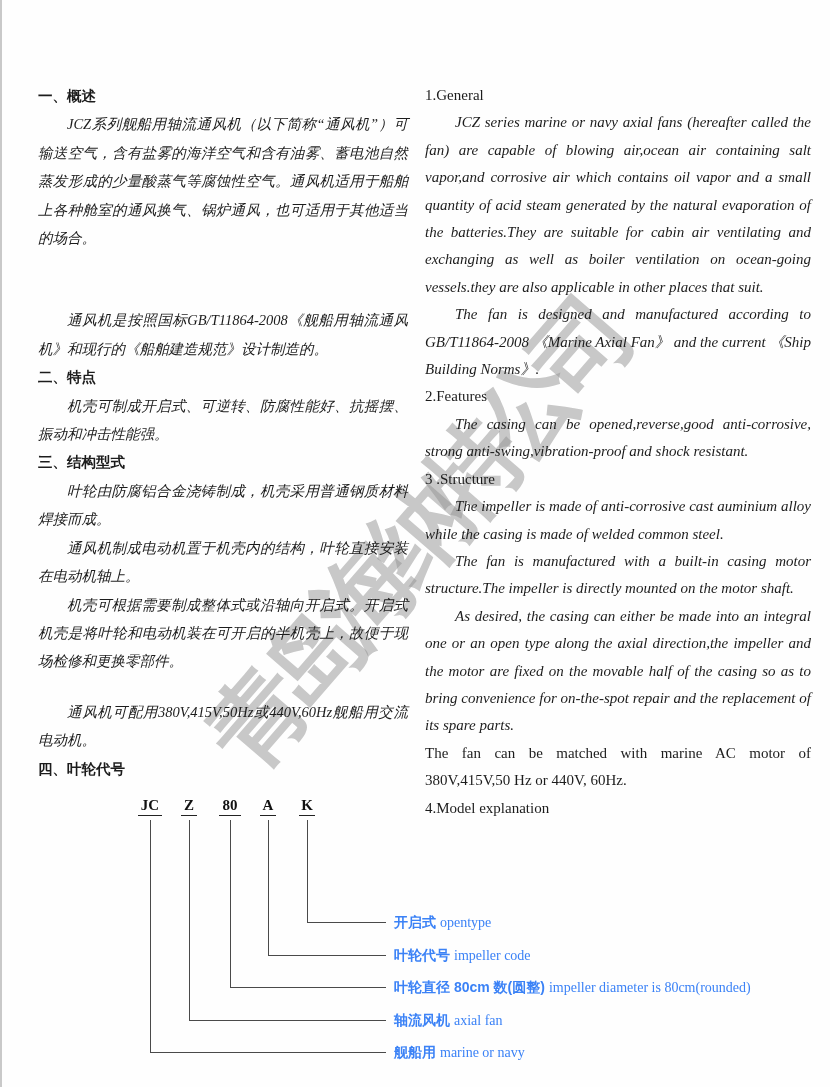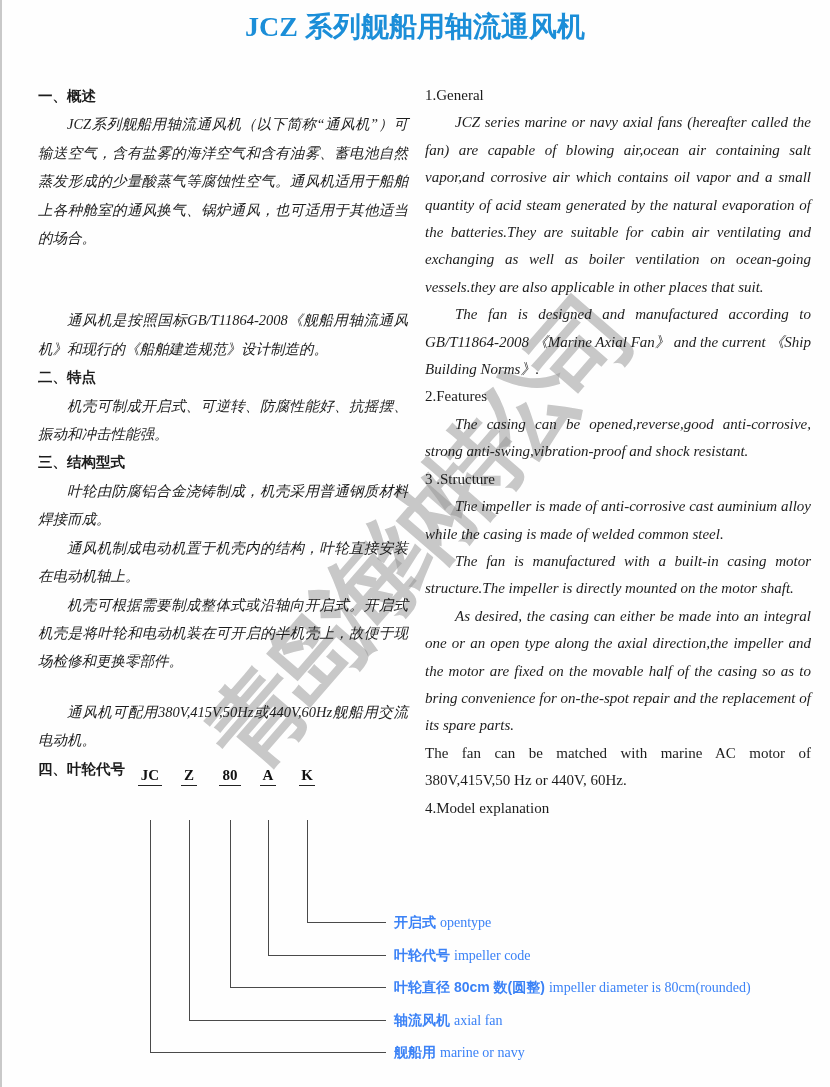--- a/index.html
+++ b/index.html
@@ -51,21 +51,21 @@
   .col-right{left:425px;width:386px;font-size:15px;line-height:27.4px;}
   .col p,.col h3{margin:0;padding:0;font-size:inherit;line-height:inherit;}
   .col h3{font-weight:700;}
   .col-right h3{font-weight:400;}
   .indent{text-indent:2em;font-style:italic;}
   .gap-lg{margin-top:54px !important;}
   .gap-sm{margin-top:22px !important;}
   
   .diagram{position:absolute;inset:0;z-index:2;}
   .code{
-    position:absolute;top:767px;
+    position:absolute;top:797px;
     font-size:15px;font-weight:700;color:#111;
     text-align:center;
     border-bottom:1.5px solid #222;
     padding-bottom:1px;line-height:17px;
   }
   .vline{position:absolute;width:1px;background:#4a4a4a;}
   .hline{position:absolute;height:1px;background:#4a4a4a;}
   .dlabel{
     position:absolute;left:394px;
     font-size:14px;color:#3b82f6;white-space:nowrap;line-height:20px;
@@ -73,21 +73,20 @@
   .dlabel .zh{font-weight:600;font-family:"Liberation Sans","DejaVu Sans",sans-serif;}
   .dlabel .en{font-weight:400;margin-left:4px;}
 </style>
 </head>
 <body>
 
 <div class="page">
 
   <div class="watermark">青岛海纳特公司</div>
 
-  <h1 class="title-zh">JCZ 系列舰船用轴流通风机</h1>
 
   <div class="col col-left">
     <h3>一、概述</h3>
     <p class="indent">JCZ系列舰船用轴流通风机（以下简称“通风机”）可输送空气，含有盐雾的海洋空气和含有油雾、蓄电池自然蒸发形成的少量酸蒸气等腐蚀性空气。通风机适用于船舶上各种舱室的通风换气、锅炉通风，也可适用于其他适当的场合。</p>
     <p class="indent gap-lg">通风机是按照国标GB/T11864-2008《舰船用轴流通风机》和现行的《船舶建造规范》设计制造的。</p>
     <h3>二、特点</h3>
     <p class="indent">机壳可制成开启式、可逆转、防腐性能好、抗摇摆、振动和冲击性能强。</p>
     <h3>三、结构型式</h3>
     <p class="indent">叶轮由防腐铝合金浇铸制成，机壳采用普通钢质材料焊接而成。</p>
     <p class="indent">通风机制成电动机置于机壳内的结构，叶轮直接安装在电动机轴上。</p>

